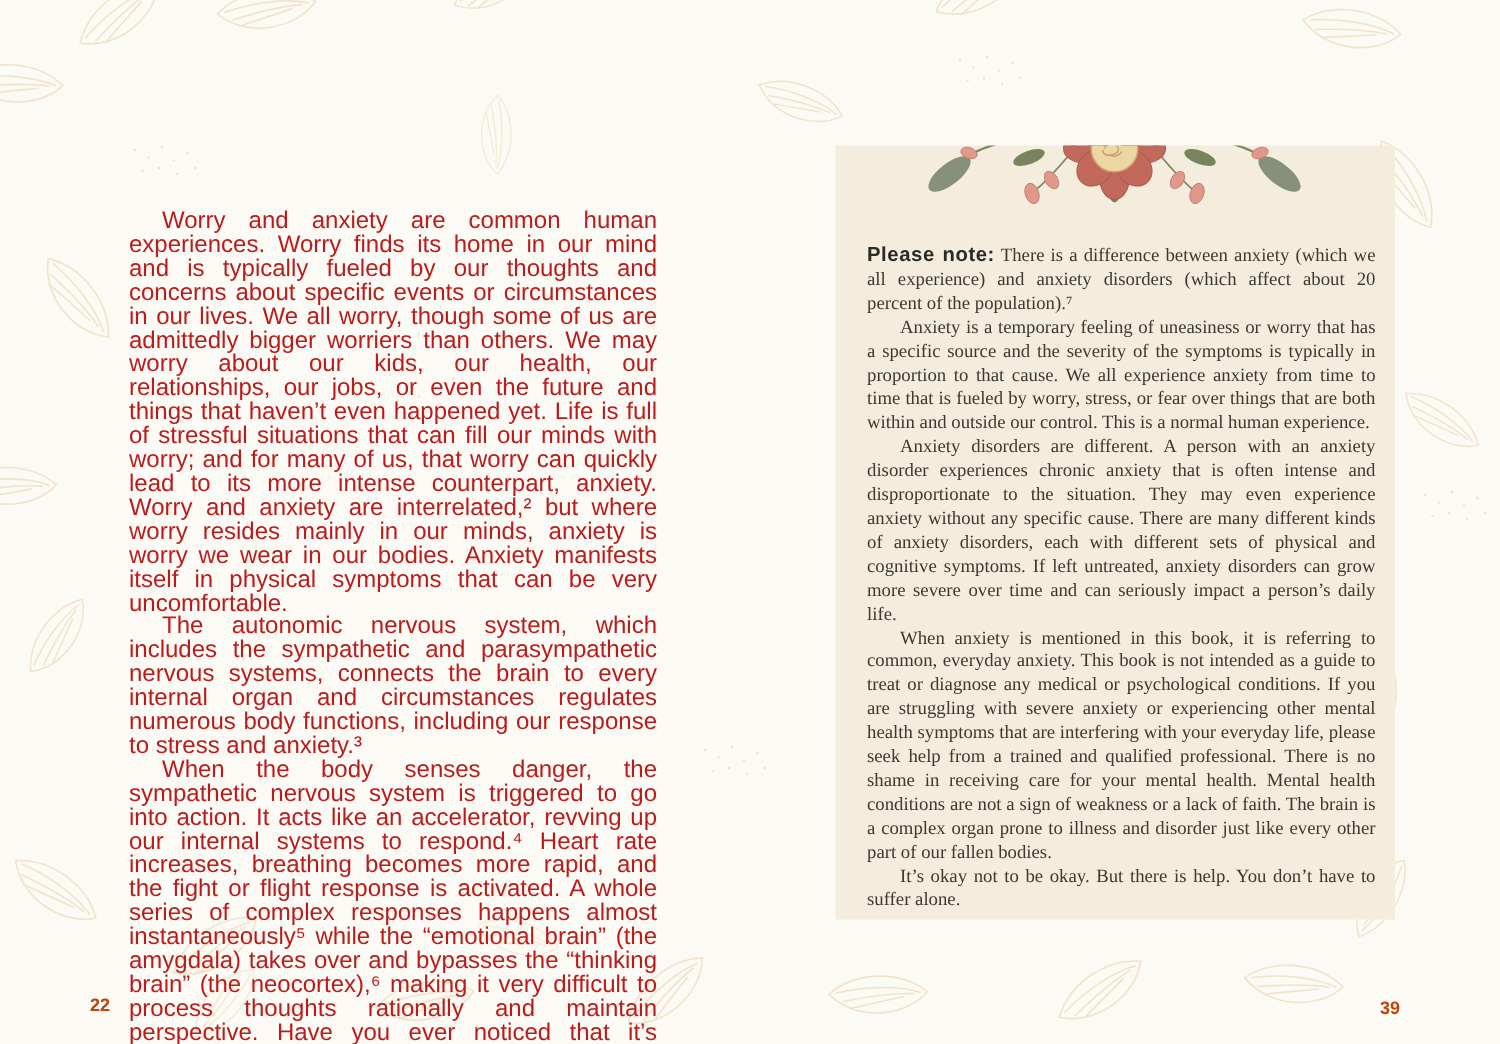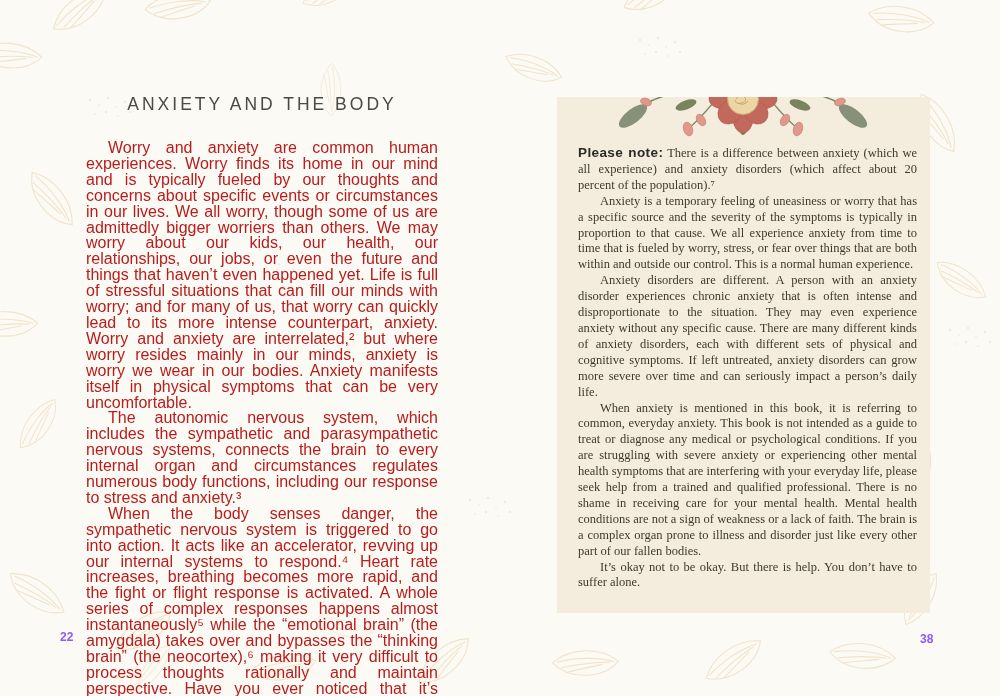--- a/index.html
+++ b/index.html
@@ -18,36 +18,37 @@
     font-size:17.5px;letter-spacing:3px;color:#4a4945;white-space:nowrap;
   }
   .left-body{
     position:absolute;left:86px;top:140px;width:352px;
     font-size:16px;line-height:15.9px;text-align:justify;color:#b91c1c;
   }
   .left-body p{margin:0;text-indent:22px;}
   .note-box{
     position:absolute;left:57px;top:97px;width:373px;height:516px;
     background:#f4edde;box-sizing:border-box;
-    padding:48px 13px 14px 21px;overflow:hidden;
+    padding:65px 13px 14px 21px;overflow:hidden;
   }
   .note-text{
     font-family:"Liberation Serif",serif;font-size:12.5px;line-height:15.9px;
     text-align:justify;color:#3e382f;
   }
   .note-text p{margin:0;text-indent:22px;}
   .note-text p.first{text-indent:0;}
   .note-label{
     font-family:"Liberation Sans",sans-serif;font-weight:700;
     font-size:13.5px;letter-spacing:.4px;color:#2b2a26;
   }
   .flower-decor{position:absolute;left:46px;top:-40px;width:280px;height:84px;}
   .page-num{
-    position:absolute;font-size:12px;font-weight:700;color:#8b5cf6;
+    position:absolute;font-size:12px;font-weight:700;color:#c2410c;
     font-family:"Liberation Sans",sans-serif;
+    margin-top:33px;
   }
   .page-num.left{left:60px;top:630px;}
   .page-num.right{left:420px;top:632px;}
 </style>
 </head>
 <body>
 
 <div class="spread">
 
   <svg class="bg-pattern" viewBox="0 0 1000 696" fill="none" stroke="currentColor" stroke-width="1.1" opacity="0.55">
@@ -95,21 +96,20 @@
     <use href="#bgleaf" transform="translate(840,630) rotate(25)"></use>
     <use href="#bgleaf" transform="translate(950,590) rotate(140) scale(0.9)"></use>
     <use href="#dots" transform="translate(90,100)"></use>
     <use href="#dots" transform="translate(260,250) scale(1.2)" opacity="0.6"></use>
     <use href="#dots" transform="translate(470,500)"></use>
     <use href="#dots" transform="translate(640,40)"></use>
     <use href="#dots" transform="translate(950,330)"></use>
   </svg>
 
   <div class="page page-left">
-    <h1 class="chapter-title">ANXIETY AND THE BODY</h1>
 
     <div class="left-body">
       <p>Worry and anxiety are common human experiences. Worry finds its home in our mind and is typically fueled by our thoughts and concerns about specific events or circumstances in our lives. We all worry, though some of us are admittedly bigger worriers than others. We may worry about our kids, our health, our relationships, our jobs, or even the future and things that haven’t even happened yet. Life is full of stressful situations that can fill our minds with worry; and for many of us, that worry can quickly lead to its more intense counterpart, anxiety. Worry and anxiety are interrelated,² but where worry resides mainly in our minds, anxiety is worry we wear in our bodies. Anxiety manifests itself in physical symptoms that can be very uncomfortable.</p>
       <p>The autonomic nervous system, which includes the sympathetic and parasympathetic nervous systems, connects the brain to every internal organ and circumstances regulates numerous body functions, including our response to stress and anxiety.³</p>
       <p>When the body senses danger, the sympathetic nervous system is triggered to go into action. It acts like an accelerator, revving up our internal systems to respond.⁴ Heart rate increases, breathing becomes more rapid, and the fight or flight response is activated. A whole series of complex responses happens almost instantaneously⁵ while the “emotional brain” (the amygdala) takes over and bypasses the “thinking brain” (the neocortex),⁶ making it very difficult to process thoughts rationally and maintain perspective. Have you ever noticed that it’s difficult to think</p>
     </div>
 
     <div class="page-num left">22</div>
   </div>
 
@@ -157,16 +157,16 @@
 
       <div class="note-text">
         <p class="first"><span class="note-label">Please note:</span> <span>There is a difference between anxiety (which we all experience) and anxiety disorders (which affect about 20 percent of the population).⁷</span></p>
         <p>Anxiety is a temporary feeling of uneasiness or worry that has a specific source and the severity of the symptoms is typically in proportion to that cause. We all experience anxiety from time to time that is fueled by worry, stress, or fear over things that are both within and outside our control. This is a normal human experience.</p>
         <p>Anxiety disorders are different. A person with an anxiety disorder experiences chronic anxiety that is often intense and disproportionate to the situation. They may even experience anxiety without any specific cause. There are many different kinds of anxiety disorders, each with different sets of physical and cognitive symptoms. If left untreated, anxiety disorders can grow more severe over time and can seriously impact a person’s daily life.</p>
         <p>When anxiety is mentioned in this book, it is referring to common, everyday anxiety. This book is not intended as a guide to treat or diagnose any medical or psychological conditions. If you are struggling with severe anxiety or experiencing other mental health symptoms that are interfering with your everyday life, please seek help from a trained and qualified professional. There is no shame in receiving care for your mental health. Mental health conditions are not a sign of weakness or a lack of faith. The brain is a complex organ prone to illness and disorder just like every other part of our fallen bodies.</p>
         <p>It’s okay not to be okay. But there is help. You don’t have to suffer alone.</p>
       </div>
     </div>
 
-    <div class="page-num right">38</div>
+    <div class="page-num right">39</div>
   </div>
 
 </div>
 
 </body></html>

